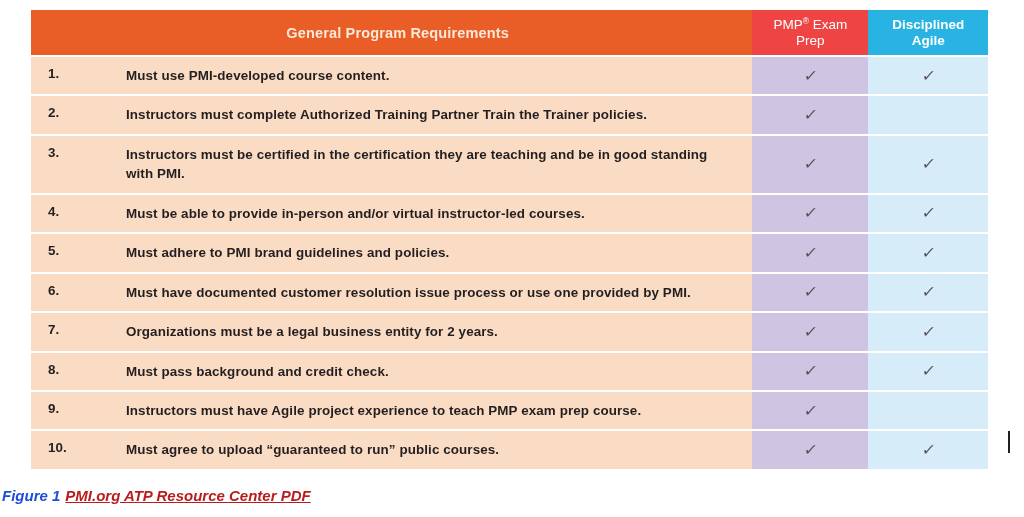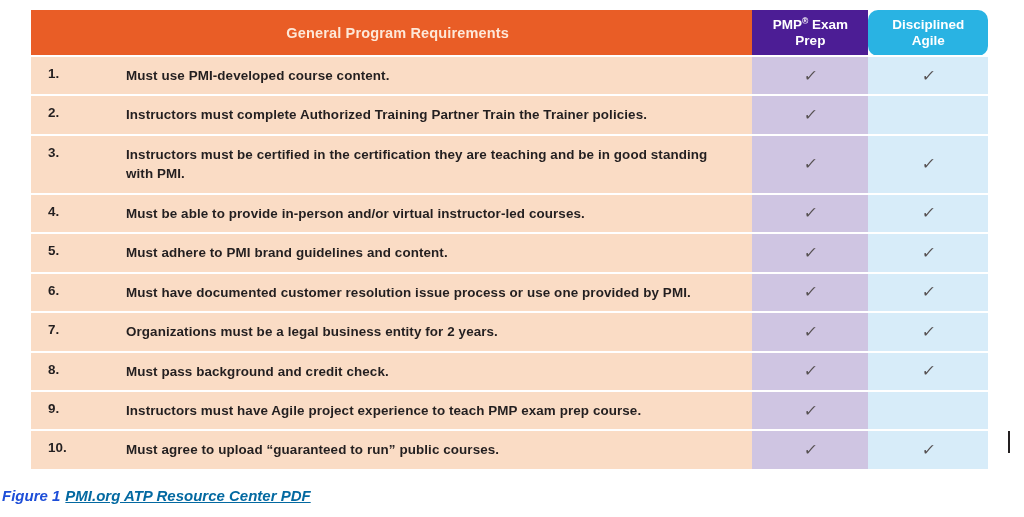--- a/index.html
+++ b/index.html
@@ -37,24 +37,24 @@
   .th-general {
     background: #E95D26;
     color: #FDE8D8;
     font-size: 14.5px;
     font-weight: bold;
     text-align: center;
     height: 45px;
     letter-spacing: 0.15px;
   }
   .th-pmp {
-    background: #4c1d95;
+    background: #ef4444;
     color: #ffffff;
     font-size: 13.5px;
-    font-weight: bold;
+    font-weight: normal;
     text-align: center;
     line-height: 1.15;
     height: 45px;
     margin-top: 10px;
   }
   .th-da {
     background: #29B3E3;
     color: #ffffff;
     font-size: 13.5px;
     font-weight: bold;
@@ -126,21 +126,21 @@
     left: 2px;
     top: 487px;
     font-size: 15px;
     font-style: italic;
     font-weight: bold;
     color: #3f3f3f;
     white-space: nowrap;
   }
   .caption .figlabel { color: #1d4ed8; }
   .caption .figlink {
-    color: #0369a1;
+    color: #b91c1c;
     text-decoration: underline;
     margin-left: 5px;
   }
 
   
   .caret {
     position: absolute;
     left: 1008px;
     top: 431px;
     width: 2px;
@@ -153,21 +153,21 @@
 
 <div class="table-wrap">
   <table class="req-table">
     <thead>
       <tr>
         <th class="th-general" style="width:652px;padding-left:12px;">General Program Requirements</th>
         <th class="th-pmp" style="width:107px;">
           <span><span>PMP</span><sup>®</sup><span> Exam</span></span><br>
           <span>Prep</span>
         </th>
-        <th class="th-da" style="width:110px;border-radius:10px;">
+        <th class="th-da" style="width:110px;">
           <span>Disciplined</span><br>
           <span>Agile</span>
         </th>
       </tr>
     </thead>
     <tbody>
 
       <tr>
         <td class="c-req">
           <div class="item">
@@ -225,21 +225,21 @@
         </td>
         <td class="c-da">
           <span class="check">✓</span>
         </td>
       </tr>
 
       <tr>
         <td class="c-req">
           <div class="item">
             <span class="item-num">5.</span>
-            <span class="item-text">Must adhere to PMI brand guidelines and content.</span>
+            <span class="item-text">Must adhere to PMI brand guidelines and policies.</span>
           </div>
         </td>
         <td class="c-pmp">
           <span class="check">✓</span>
         </td>
         <td class="c-da">
           <span class="check">✓</span>
         </td>
       </tr>
 

